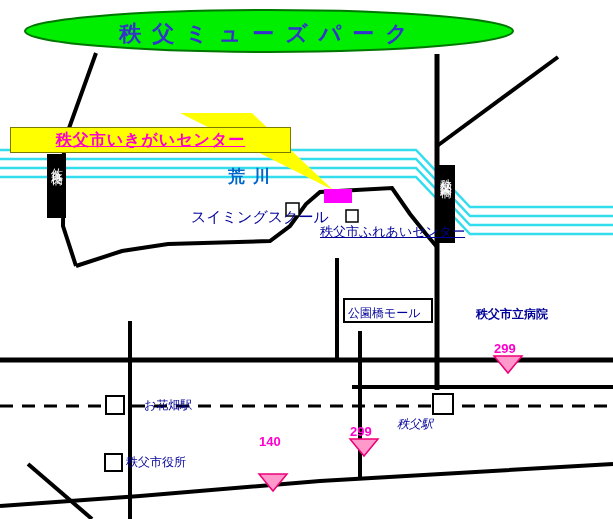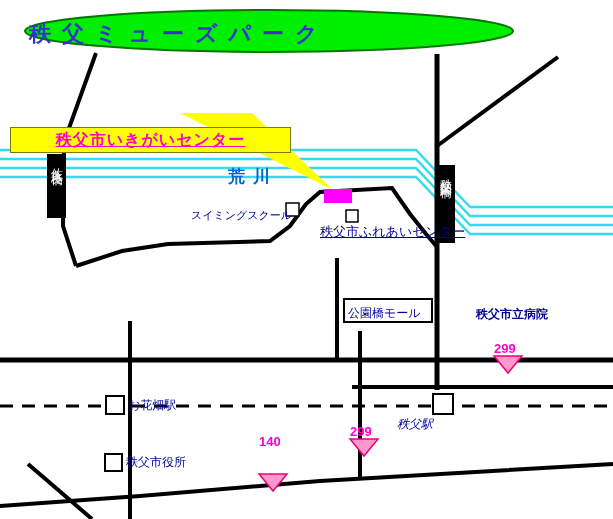--- a/index.html
+++ b/index.html
@@ -26,26 +26,26 @@
 
   
   .lbl {
     position: absolute;
     color: var(--label-text, #000099);
     font-size: 12px;
     white-space: nowrap;
     line-height: 1.1;
   }
   .lbl.small { font-size: 13px; text-decoration: underline; }
-  .lbl.mid { font-size: 11px; }
+  .lbl.mid { font-size: 15px; }
 
   .park-label {
     position: absolute;
     left: 29px; top: 19px; width: 480px;
-    text-align: left;
+    text-align: center;
     font-size: 22px; font-weight: bold;
     letter-spacing: 11px;
     color: var(--park-text, #3333CC);
     white-space: nowrap;
   }
   .callout-box {
     position: absolute;
     left: 10px; top: 88px; width: 281px; height: 26px;
     background: var(--callout-bg, #FFFF00);
     border: 1px solid #7a7a00;
@@ -139,21 +139,21 @@
 
   <div class="river-label">荒川</div>
 
   <div class="bridge" style="left:47px; top:154px; height:64px;">佐久良橋</div>
   <div class="bridge" style="left:436px; top:165px; height:78px;">秩父公園橋</div>
 
   <div class="lbl mid" style="left:191px; top:209px;">スイミングスクール</div>
   <div class="lbl small" style="left:320px; top:225px;">秩父市ふれあいセンター</div>
   <div class="lbl" style="left:348px; top:286px;margin-top:21px;">公園橋モール</div>
   <div class="lbl" style="left:476px; top:308px;font-weight:bold;">秩父市立病院</div>
-  <div class="lbl" style="left:128px; top:399px;">お花畑駅</div>
+  <div class="lbl" style="left:128px; top:399px;padding-left:16px;">お花畑駅</div>
   <div class="lbl" style="left:397px; top:418px;font-style:italic;">秩父駅</div>
   <div class="lbl" style="left:126px; top:456px;">秩父市役所</div>
 
   <div class="route-num" style="left:494px; top:341px;">299</div>
   <div class="route-num" style="left:350px; top:424px;">299</div>
   <div class="route-num" style="left:259px; top:434px;">140</div>
 
 </div>
 
 </body></html>

